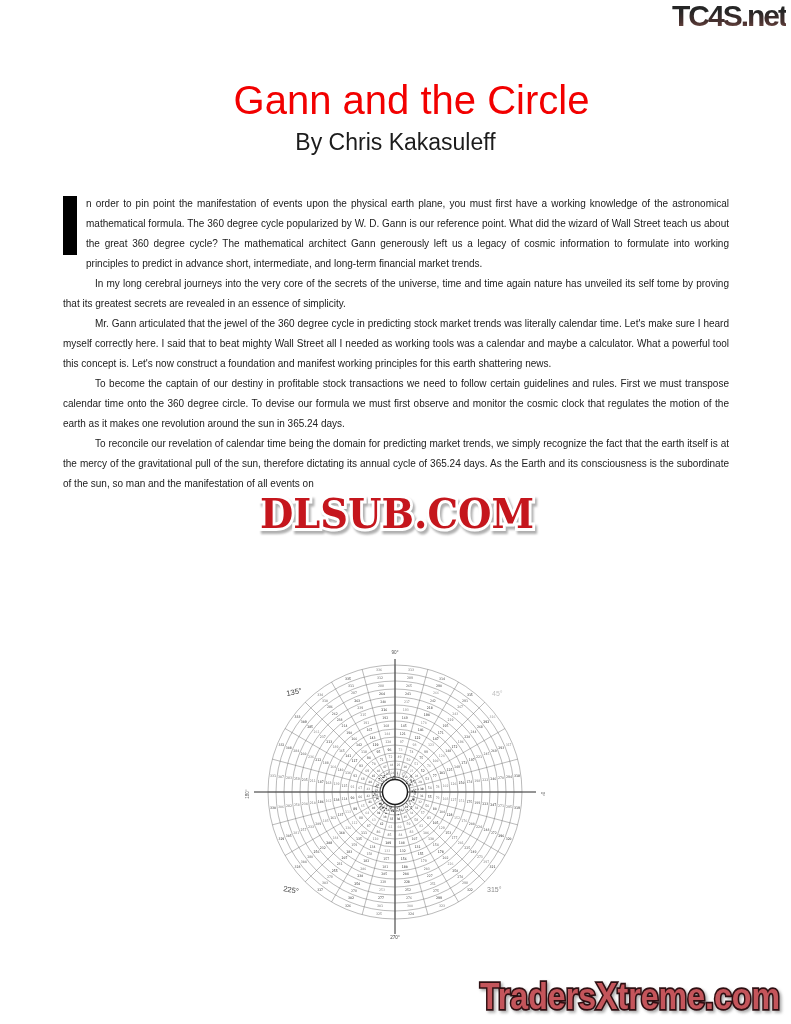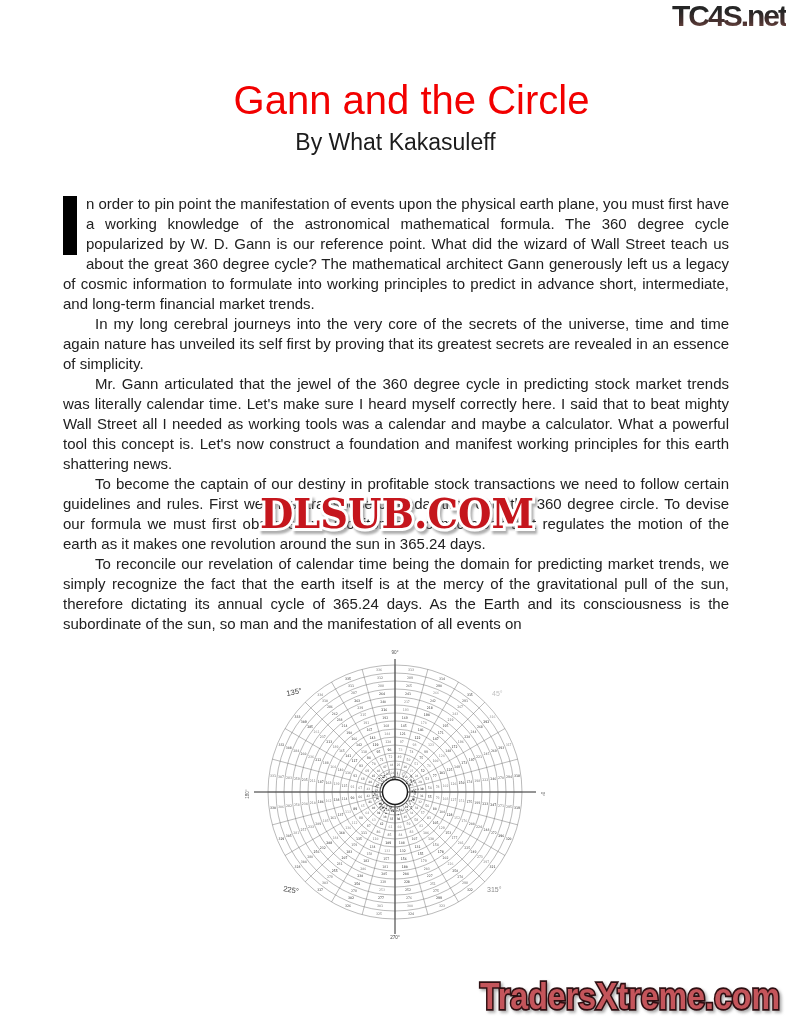--- a/index.html
+++ b/index.html
@@ -27,21 +27,21 @@
     letter-spacing:0px;
   }
   .byline{
     position:absolute;top:129px;left:0;width:100%;
     text-align:center;
     font-size:23px;color:#1c1c1c;
   }
   
   .body-text{
     position:absolute;top:194px;left:63px;width:666px;
-    font-size:15px;line-height:20px;color:#212121;
+    font-size:10px;line-height:20px;color:#212121;
     text-align:justify;
   }
   .body-text p{margin:0;}
   .body-text p.indented{text-indent:32px;}
   .dropcap{
     float:left;
     width:14px;height:59px;
     margin:2px 9px 0 0;
     background:#000;
     color:transparent;
@@ -67,25 +67,25 @@
 </style>
 </head>
 <body>
 
 <div class="page">
 
   <div class="tc4s">TC4S.net</div>
 
   <h1 class="title" style="margin:16px;font-weight:normal;">Gann and the Circle</h1>
 
-  <div class="byline">By What Kakasuleff</div>
+  <div class="byline">By Chris Kakasuleff</div>
 
   <div class="body-text">
     <p><span class="dropcap">I</span><span>n order to pin point the manifestation of events upon the physical earth plane, you must first have a working knowledge of the astronomical mathematical formula. The 360 degree cycle popularized by W. D. Gann is our reference point. What did the wizard of Wall Street teach us about the great 360 degree cycle? The mathematical architect Gann generously left us a legacy of cosmic information to formulate into working principles to predict in advance short, intermediate, and long-term financial market trends.</span></p>
-    <p class="indented">In my long cerebral journeys into the very core of the secrets of the universe, time and time again nature has unveiled its self first by proving that its greatest secrets are revealed in an essence of simplicity.</p>
+    <p class="indented">In my long cerebral journeys into the very core of the secrets of the universe, time and time again nature has unveiled its self tome by proving that its greatest secrets are revealed in an essence of simplicity.</p>
     <p class="indented">Mr. Gann articulated that the jewel of the 360 degree cycle in predicting stock market trends was literally calendar time. Let's make sure I heard myself correctly here. I said that to beat mighty Wall Street all I needed as working tools was a calendar and maybe a calculator. What a powerful tool this concept is. Let's now construct a foundation and manifest working principles for this earth shattering news.</p>
     <p class="indented">To become the captain of our destiny in profitable stock transactions we need to follow certain guidelines and rules. First we must transpose calendar time onto the 360 degree circle. To devise our formula we must first observe and monitor the cosmic clock that regulates the motion of the earth as it makes one revolution around the sun in 365.24 days.</p>
     <p class="indented">To reconcile our revelation of calendar time being the domain for predicting market trends, we simply recognize the fact that the earth itself is at the mercy of the gravitational pull of the sun, therefore dictating its annual cycle of 365.24 days. As the Earth and its consciousness is the subordinate of the sun, so man and the manifestation of all events on</p>
   </div>
 
   <figure class="wheel-wrap">
     <svg id="wheel-svg" width="305" height="300" viewBox="-152 -148 305 300" xmlns="http://www.w3.org/2000/svg">
         <defs>
           <linearGradient id="fadeG" x1="0" y1="1" x2="1" y2="0">
             <stop offset="55%" stop-color="#ffffff" stop-opacity="0"></stop>

